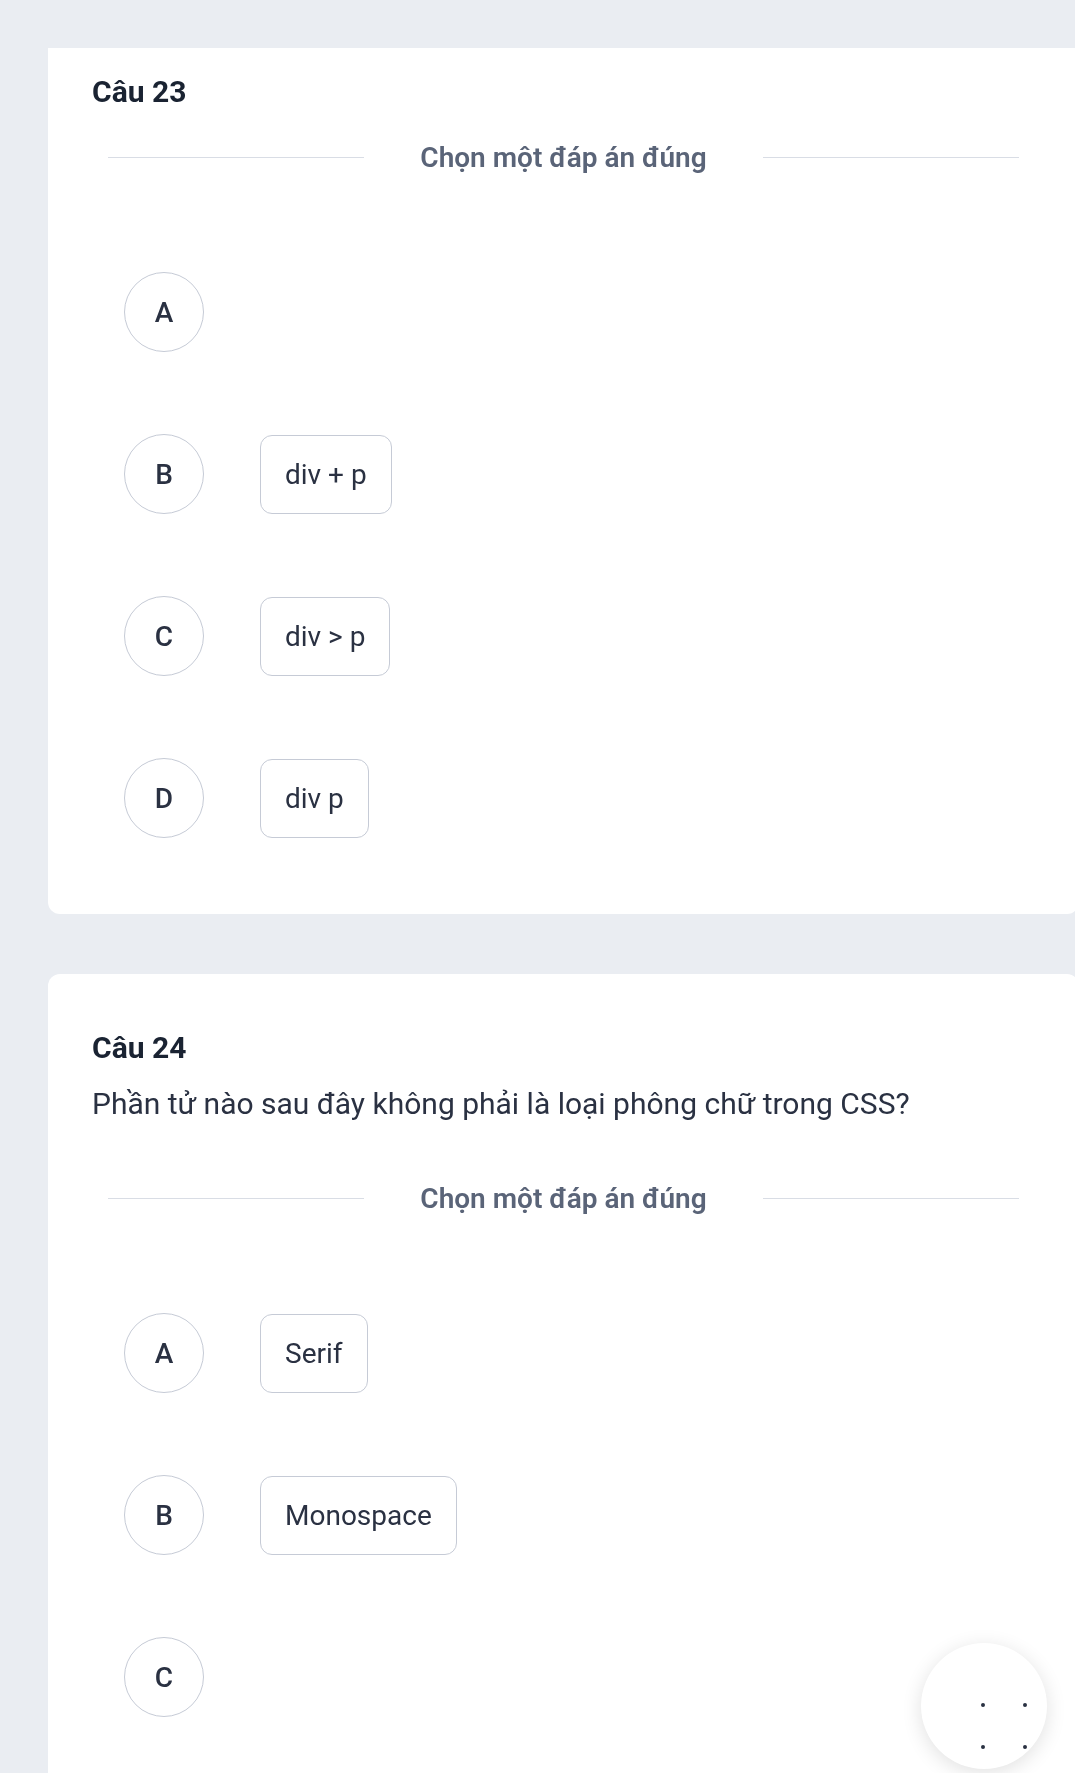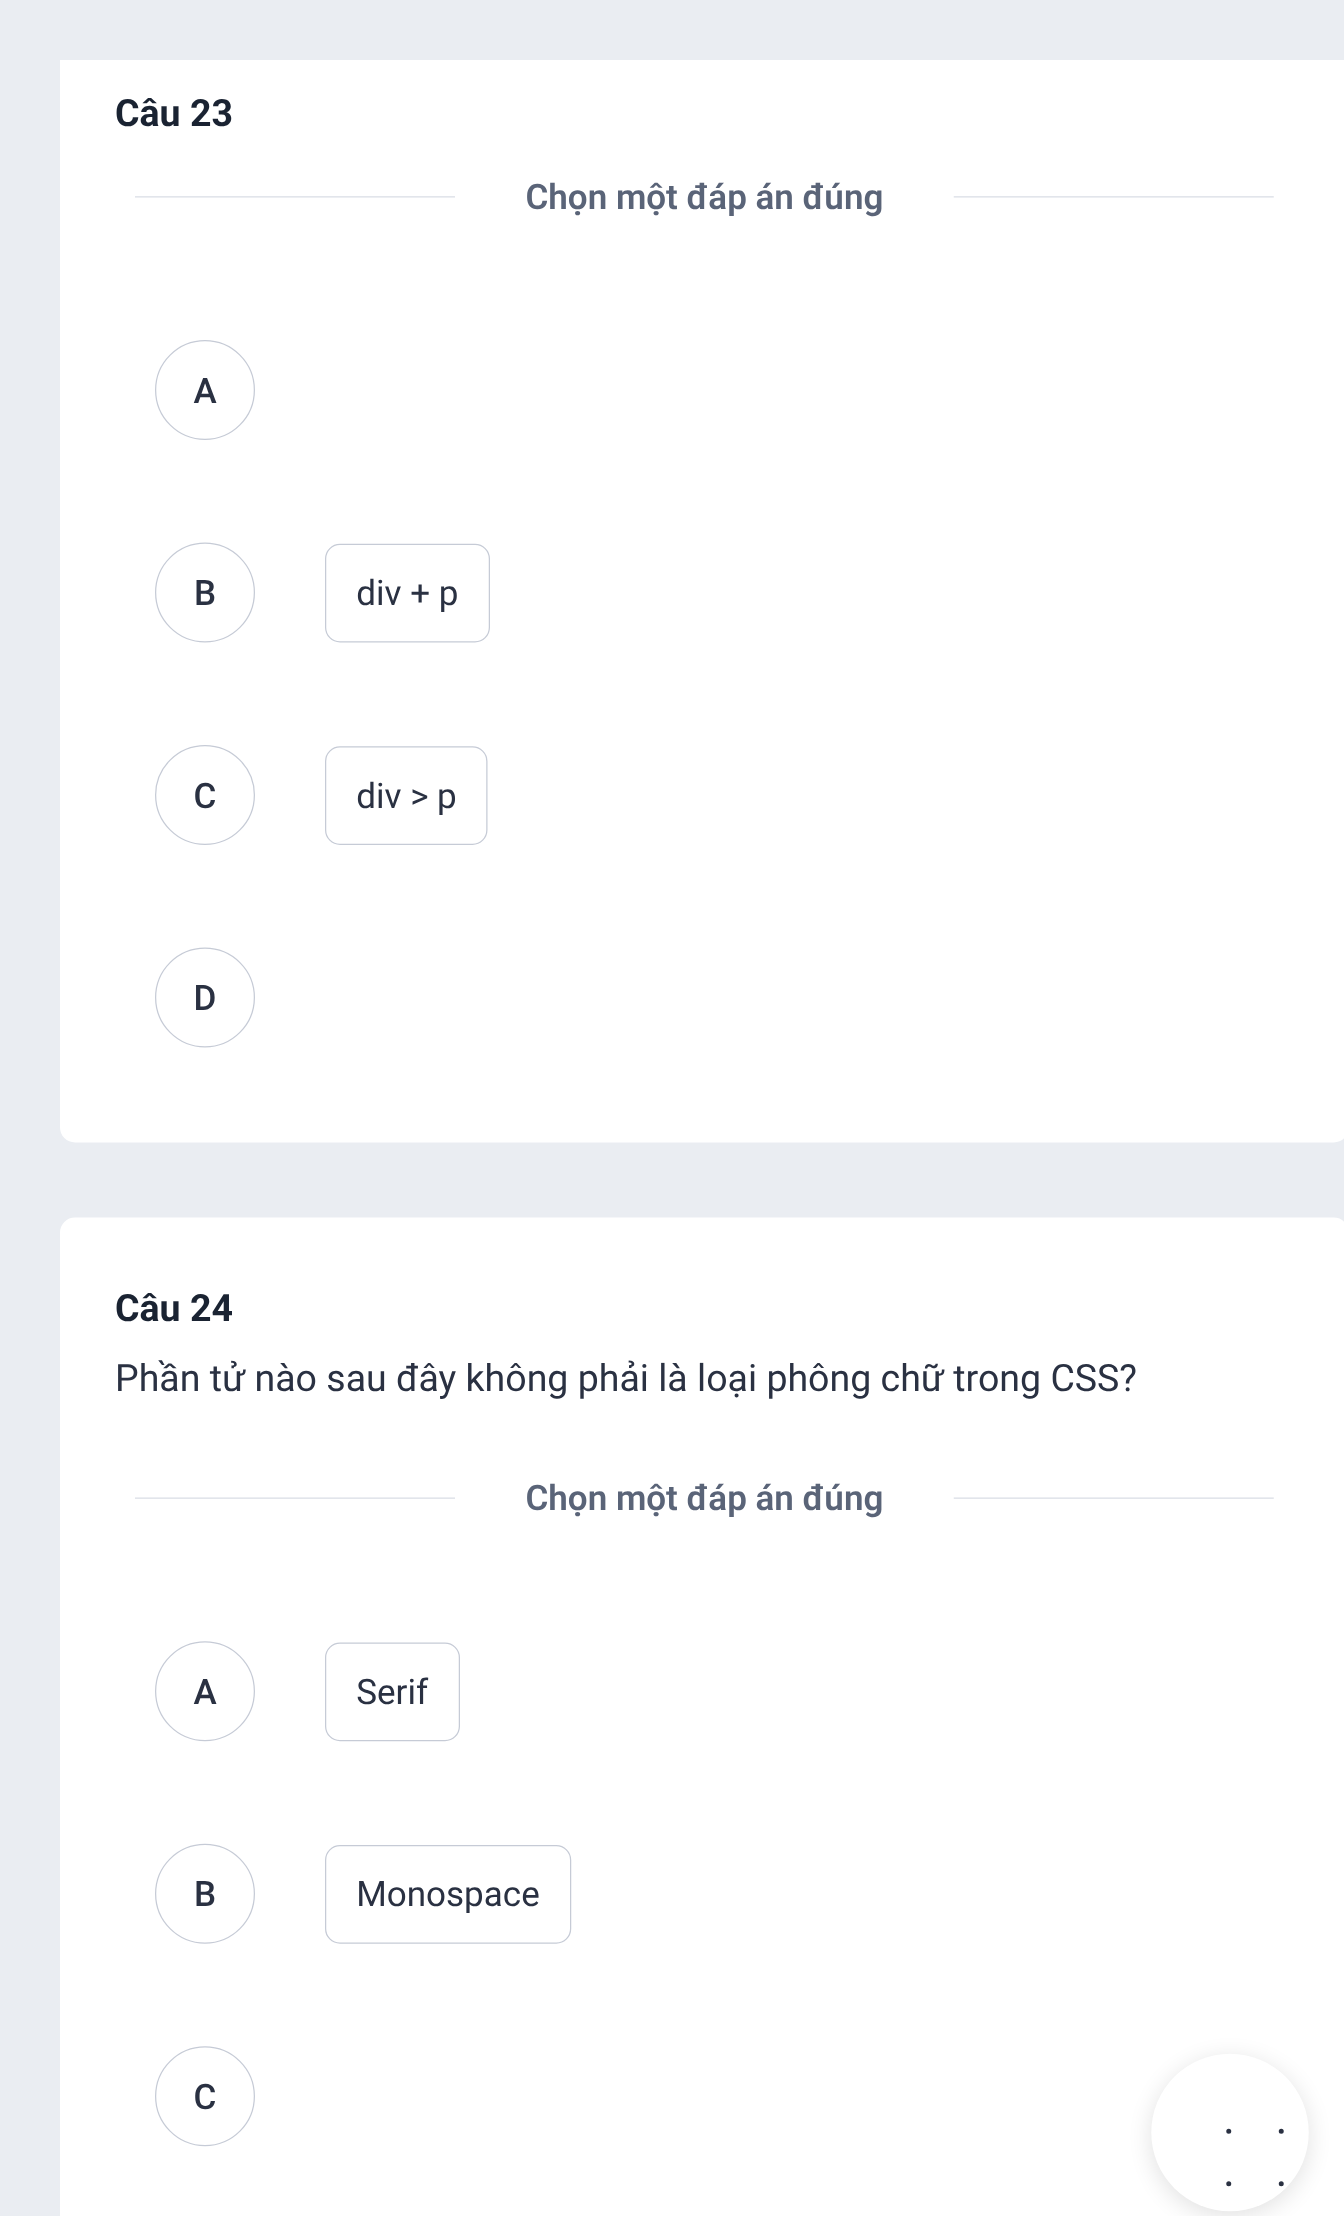--- a/index.html
+++ b/index.html
@@ -145,20 +145,21 @@
     <div class="option-row">
       <div class="option-letter">B</div>
       <div class="option-box">div + p</div>
     </div>
     <div class="option-row">
       <div class="option-letter">C</div>
       <div class="option-box">div &gt; p</div>
     </div>
     <div class="option-row">
       <div class="option-letter">D</div>
+      <div class="option-box">div p</div>
     </div>
   </div>
 </div>
 
 <div class="question-card second">
   <div class="question-title">Câu 24</div>
   <div class="question-text">Phần tử nào sau đây không phải là loại phông chữ trong CSS?</div>
   <div class="instruction-row">
     <div class="instruction-line"></div>
     <div class="instruction-text">Chọn một đáp án đúng</div>

